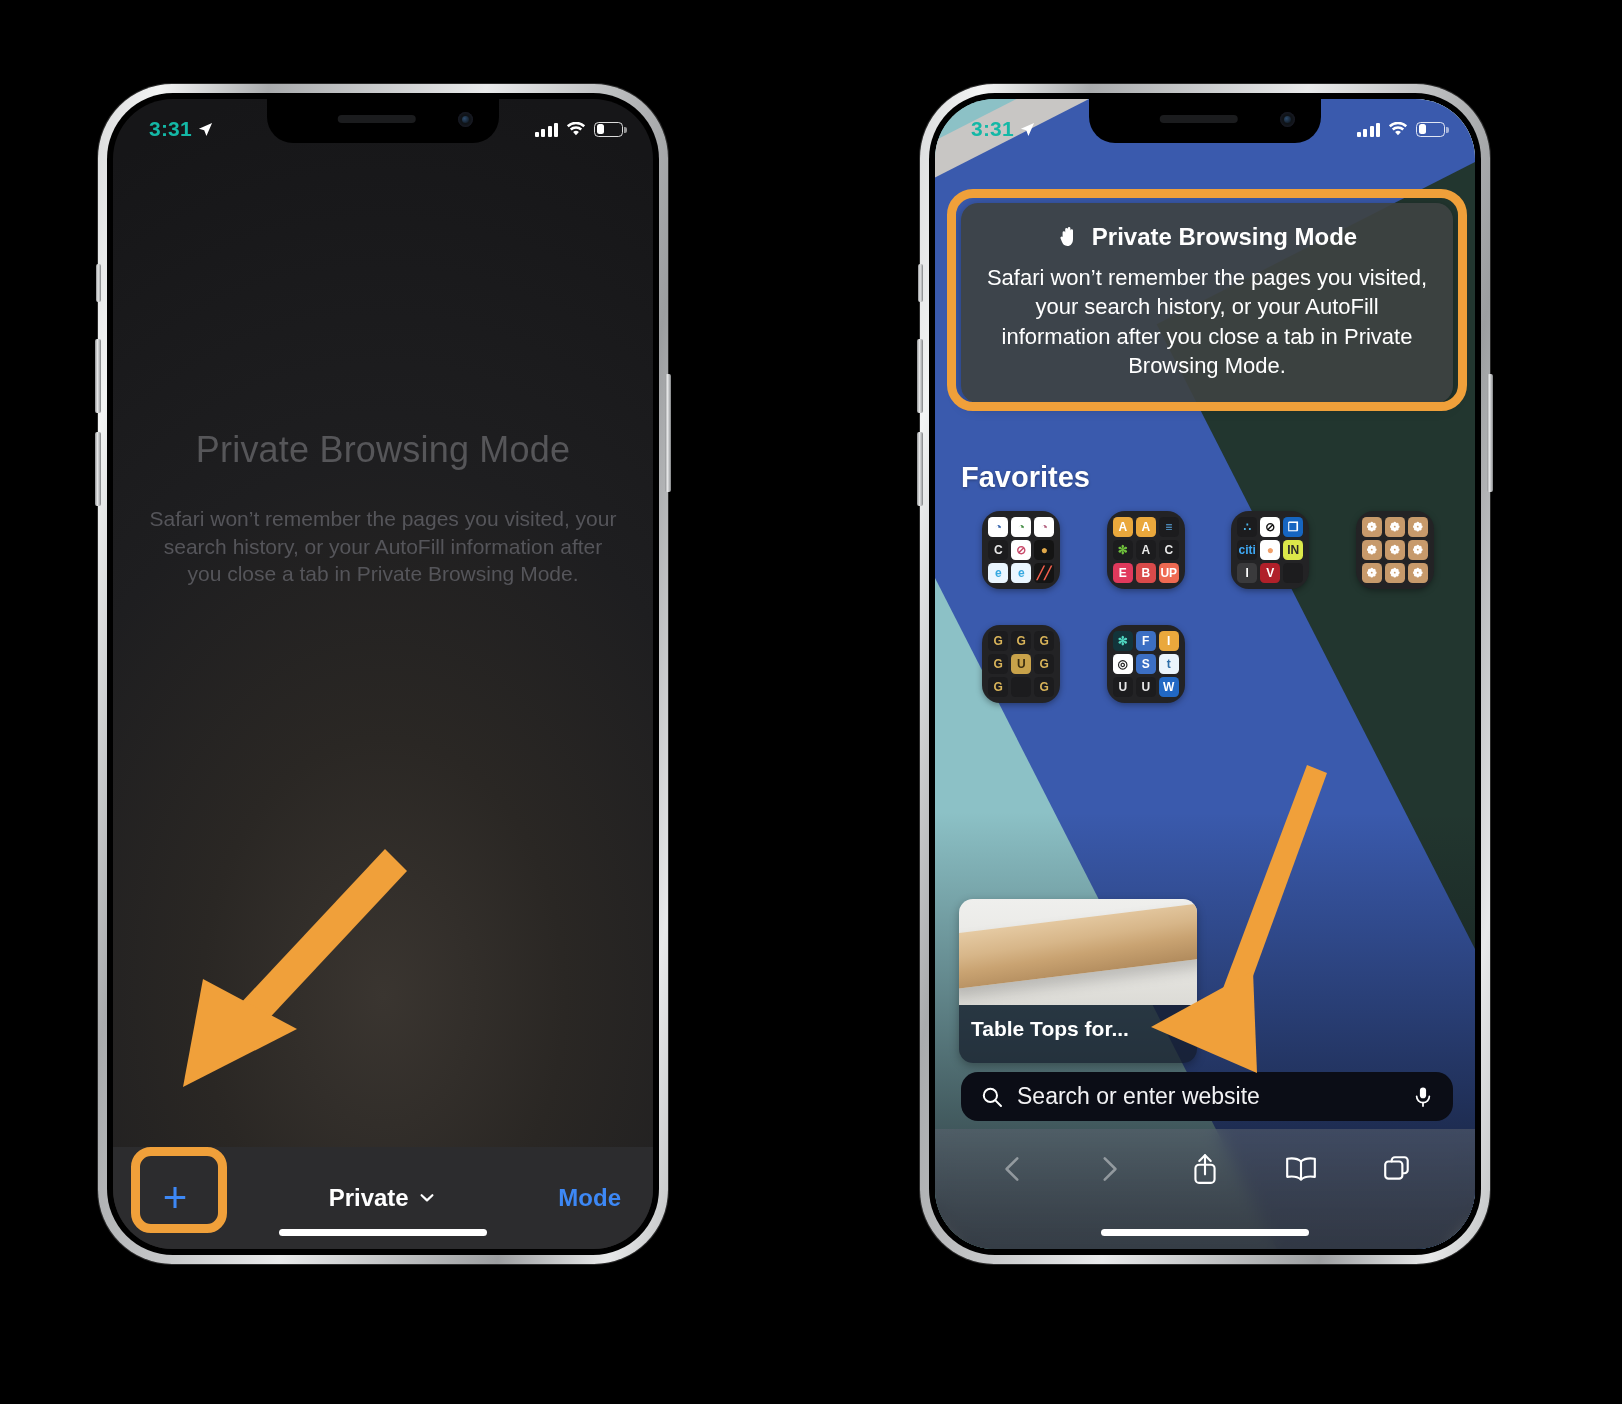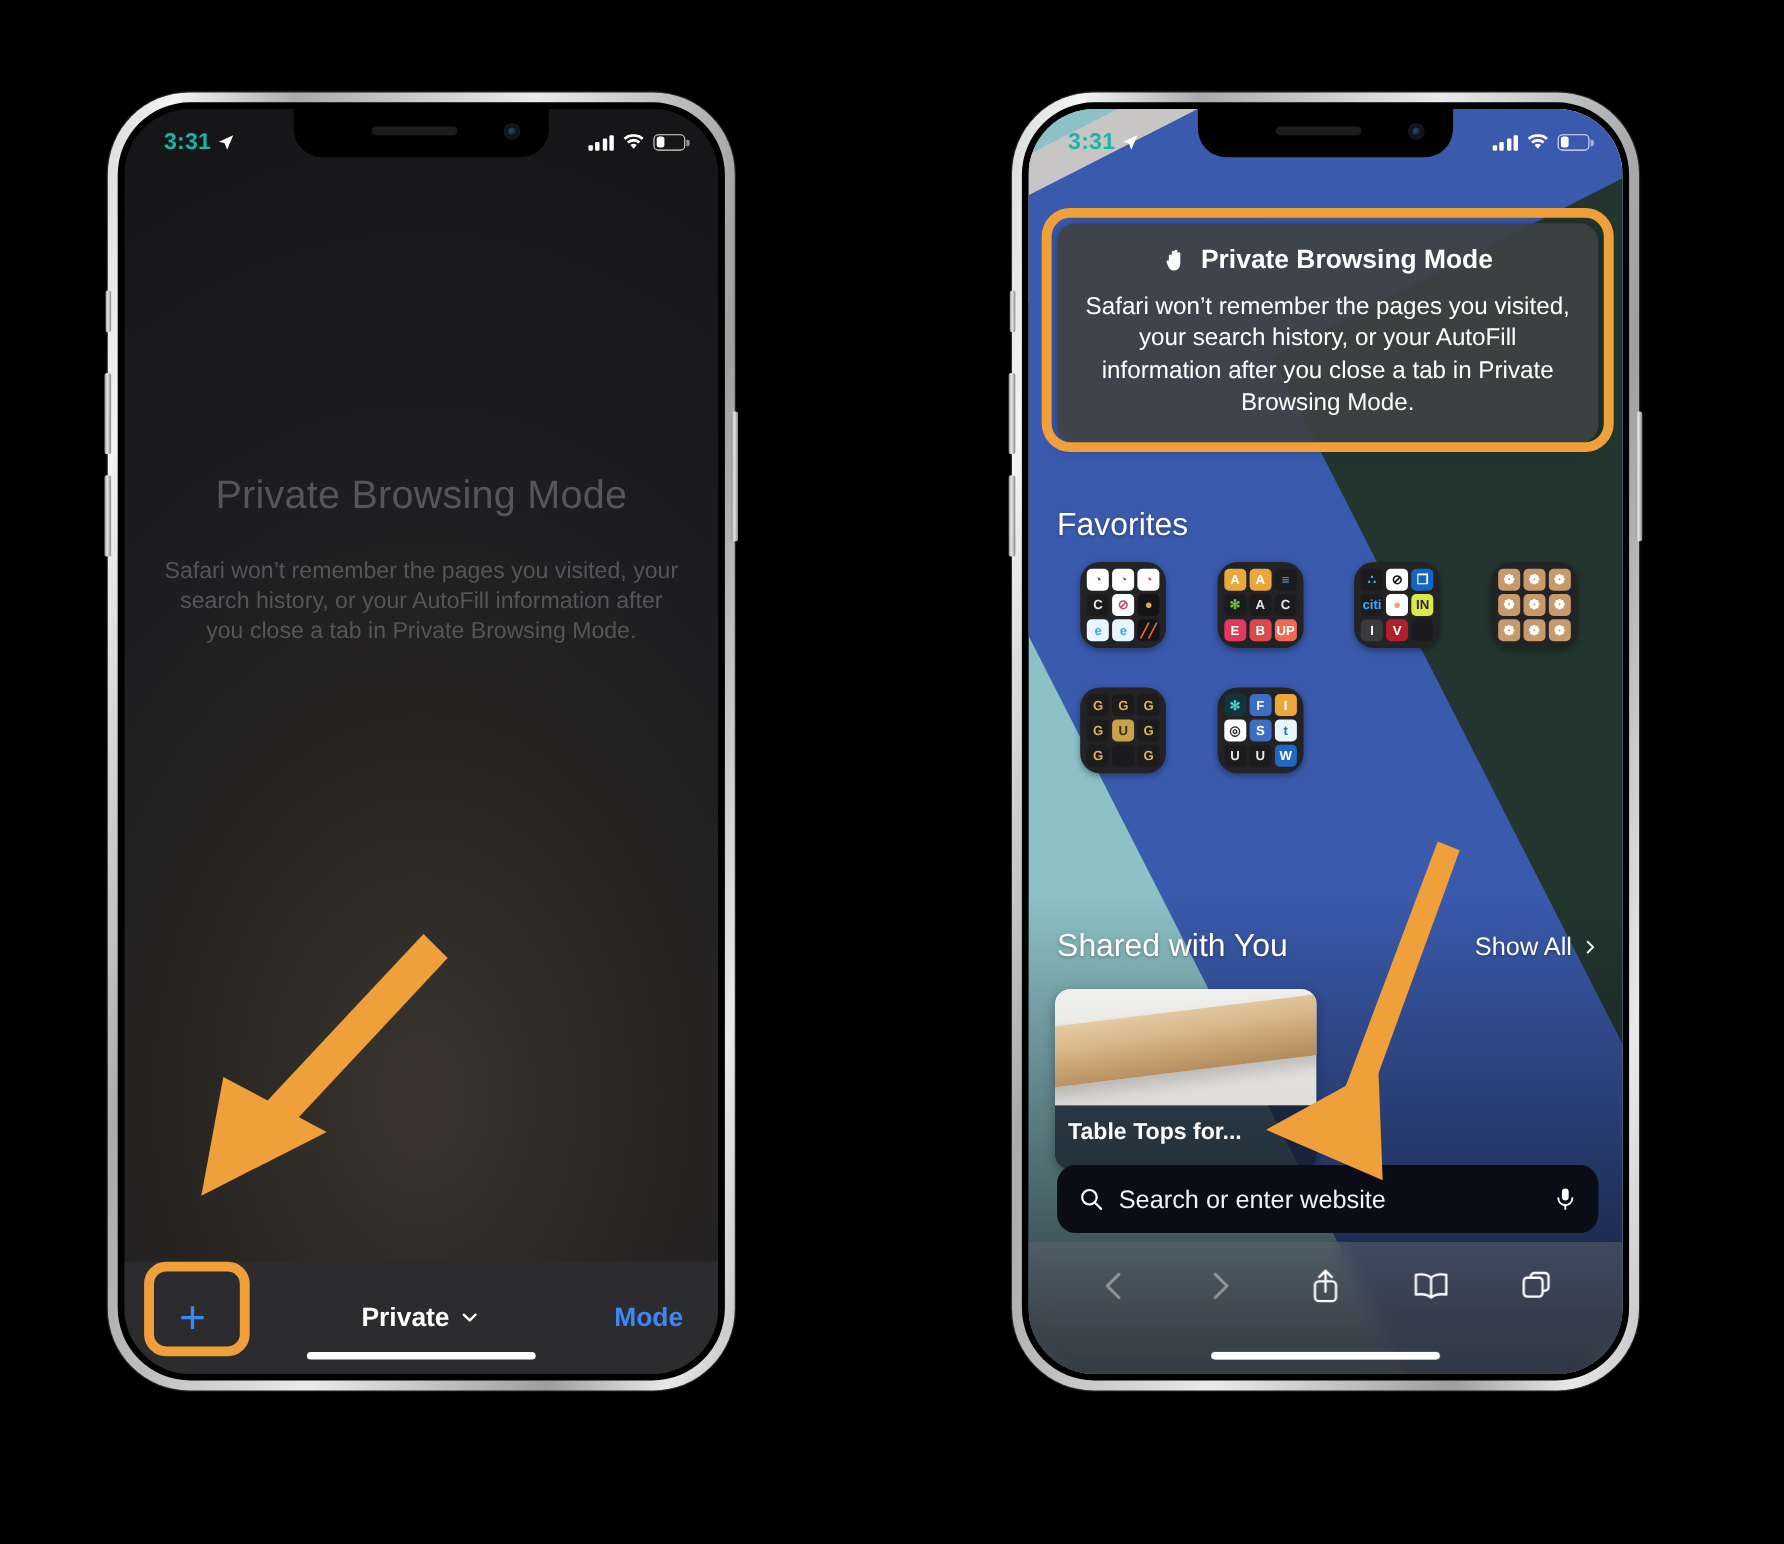--- a/index.html
+++ b/index.html
@@ -117,21 +117,21 @@
     position: absolute; left: 26px; right: 22px; top: 104px;
     background: rgba(62,66,66,.92); border-radius: 17px;
     padding: 20px 22px 22px; color: #fff; text-align: center;
     box-shadow: 0 3px 14px rgba(0,0,0,.35);
   }
   .banner-title { font-size: 24px; font-weight: 700; display:flex; align-items:center; justify-content:center; gap: 11px; }
   .banner-desc { margin-top: 12px; font-size: 22px; line-height: 1.34; }
   .banner-hl { position: absolute; left: 12px; right: 8px; top: 90px; height: 222px;
     border: 9px solid #f0a03a; border-radius: 26px; z-index: 30; pointer-events: none; }
 
-  .sec-title { color:#fff; font-size: 29px; font-weight: 400; text-shadow: 0 1px 3px rgba(0,0,0,.35); }
+  .sec-title { color:#fff; font-size: 29px; font-weight: 700; text-shadow: 0 1px 3px rgba(0,0,0,.35); }
   .fav-head { position:absolute; left: 26px; top: 362px; }
   .fav-grid { position: absolute; left: 24px; right: 18px; top: 412px;
     display: grid; grid-template-columns: repeat(4, 1fr); row-gap: 36px; }
   .fav-item { display:flex; justify-content:center; }
   .folder { width: 78px; height: 78px; border-radius: 18px; background: #232325;
     padding: 6px; display: grid; grid-template-columns: repeat(3,1fr); grid-template-rows: repeat(3,1fr);
     gap: 3px; box-shadow: 0 2px 6px rgba(0,0,0,.35); }
   .mini { border-radius: 4.5px; display:flex; align-items:center; justify-content:center;
     font-size: 12px; font-weight: 700; line-height: 1; overflow: hidden; }
 
@@ -161,21 +161,21 @@
       border-radius: 40% 40% 18% 18%; }
 
   
   .ph-table { position:absolute; inset:0; background: linear-gradient(180deg,#efefed 0%,#e7e6e2 60%,#dcdbd6 100%); }
   .ph-table .slab { position:absolute; left:-6%; top:18%; width:116%; height:52%;
       background: linear-gradient(178deg,#e6cba4 0%,#d7b689 38%,#c9a372 62%,#b08a5c 100%);
       border-radius: 10px 44px 56px 12px; transform: rotate(-7deg);
       box-shadow: 0 9px 14px rgba(0,0,0,.18); }
 
   .searchbar {
-    position: absolute; left: 26px; right: 22px; bottom: 128px; height: 62px;
+    position: absolute; left: 26px; right: 22px; bottom: 128px; height: 49px;
     background: #0b0d16; border-radius: 17px; display:flex; align-items:center;
     padding: 0 20px; gap: 14px; color: #fff;
   }
   .search-ph { flex:1; font-size: 23px; color: #f2f2f4; }
   .bottom-bar { position:absolute; left:0; right:0; bottom:0; height: 120px;
     background: linear-gradient(180deg, rgba(92,100,112,.55), rgba(58,64,74,.78));
     backdrop-filter: blur(8px);
     display:flex; align-items: flex-start; justify-content: space-around; padding: 18px 30px 0; }
   .tb-icon { width: 44px; height: 44px; display:flex; align-items:center; justify-content:center; color:#fff; }
   .tb-icon.dim { color: rgba(255,255,255,.42); }
@@ -366,31 +366,20 @@
                   <div class="mini" style="background: rgb(255, 255, 255); color: rgb(34, 34, 34);">◎</div>
                   <div class="mini" style="background: rgb(60, 111, 196); color: rgb(255, 255, 255);">S</div>
                   <div class="mini" style="background: rgb(234, 244, 251); color: rgb(47, 111, 168);">t</div>
                   <div class="mini" style="background: rgb(28, 28, 30); color: rgb(232, 232, 232);">U</div>
                   <div class="mini" style="background: rgb(28, 28, 30); color: rgb(232, 232, 232);">U</div>
                   <div class="mini" style="background: rgb(33, 104, 196); color: rgb(255, 255, 255);">W</div>
                 </div>
               </div>
             </div>
 
-          <div class="swy-head">
-            <div class="sec-title">Shared with You</div>
-            <div class="show-all">
-              <span>Show All</span>
-              <span>
-                <svg viewBox="0 0 16 16" width="14" height="14">
-                    <path d="M5 2.4 10.6 8 5 13.6" stroke="#fff" stroke-width="2" fill="none" stroke-linecap="round" stroke-linejoin="round"></path>
-                  </svg>
-              </span>
-            </div>
-          </div>
 
           <div class="swy-row">
             <div class="swy-card">
               <div class="swy-thumb">
                 <div class="ph-table">
                     <div class="slab"></div>
                   </div>
               </div>
               <div class="swy-cap">Table Tops for...</div>
             </div>

